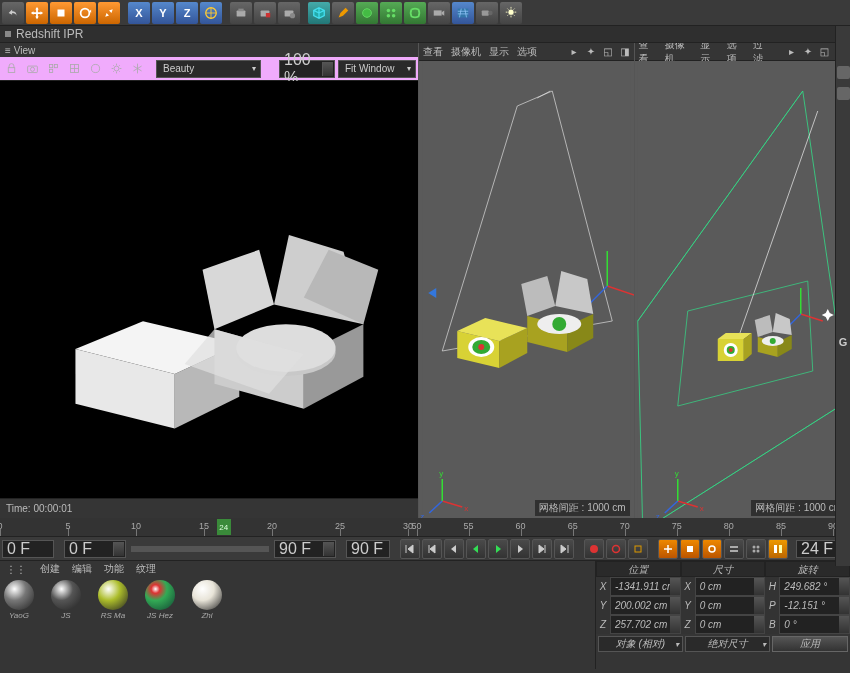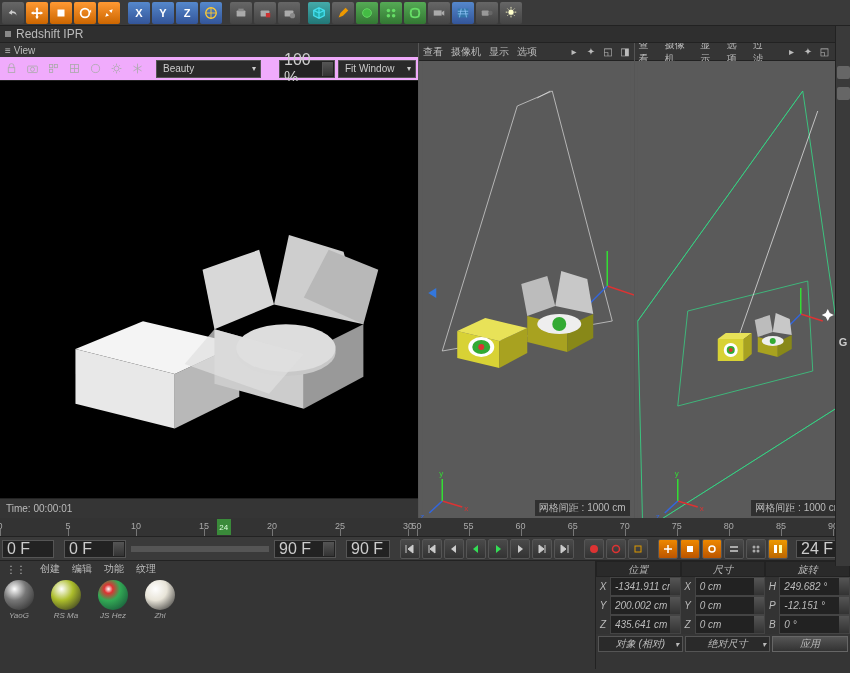--- a/index.html
+++ b/index.html
@@ -575,20 +575,24 @@
       <span>编辑</span>
       <span>功能</span>
       <span>纹理</span>
     </div>
     <div class="mat-grid" id="mat-grid">
         <div class="mat-slot">
           <div class="mat-ball" style="background: radial-gradient(circle at 35% 30%, rgb(255, 255, 255) 0%, rgb(119, 119, 119) 40%, rgb(34, 34, 34) 100%);"></div>
           <div class="mat-name">YaoG</div>
         </div>
         <div class="mat-slot">
+          <div class="mat-ball" style="background: radial-gradient(circle at 35% 30%, rgb(255, 255, 255) 0%, rgb(85, 85, 85) 40%, rgb(34, 34, 34) 100%);"></div>
+          <div class="mat-name">JS</div>
+        </div>
+        <div class="mat-slot">
           <div class="mat-ball" style="background: radial-gradient(circle at 35% 30%, rgb(255, 255, 255) 0%, rgb(172, 189, 43) 40%, rgb(34, 34, 34) 100%);"></div>
           <div class="mat-name">RS Ma</div>
         </div>
         <div class="mat-slot">
           <div class="mat-ball" style="background: radial-gradient(circle at 35% 30%, rgb(255, 255, 255) 0%, rgb(221, 51, 51) 15%, rgb(51, 170, 85) 40%, rgb(17, 68, 51) 100%);"></div>
           <div class="mat-name">JS Hez</div>
         </div>
         <div class="mat-slot">
           <div class="mat-ball" style="background: radial-gradient(circle at 35% 30%, rgb(255, 255, 255) 0%, rgb(232, 228, 216) 40%, rgb(34, 34, 34) 100%);"></div>
           <div class="mat-name">Zhi</div>
@@ -613,21 +617,21 @@
         <div class="coord-row">
           <div class="coord-lbl">Y</div>
           <div class="coord-val">200.002 cm</div>
           <div class="coord-lbl">Y</div>
           <div class="coord-val">0 cm</div>
           <div class="coord-lbl">P</div>
           <div class="coord-val">-12.151 °</div>
         </div>
         <div class="coord-row">
           <div class="coord-lbl">Z</div>
-          <div class="coord-val">435.641 cm</div>
+          <div class="coord-val">257.702 cm</div>
           <div class="coord-lbl">Z</div>
           <div class="coord-val">0 cm</div>
           <div class="coord-lbl">B</div>
           <div class="coord-val">0 °</div>
         </div>
       </div>
     <div class="coord-bottom">
       <div class="coord-dd">
           <span>对象 (相对)</span>
         </div>

